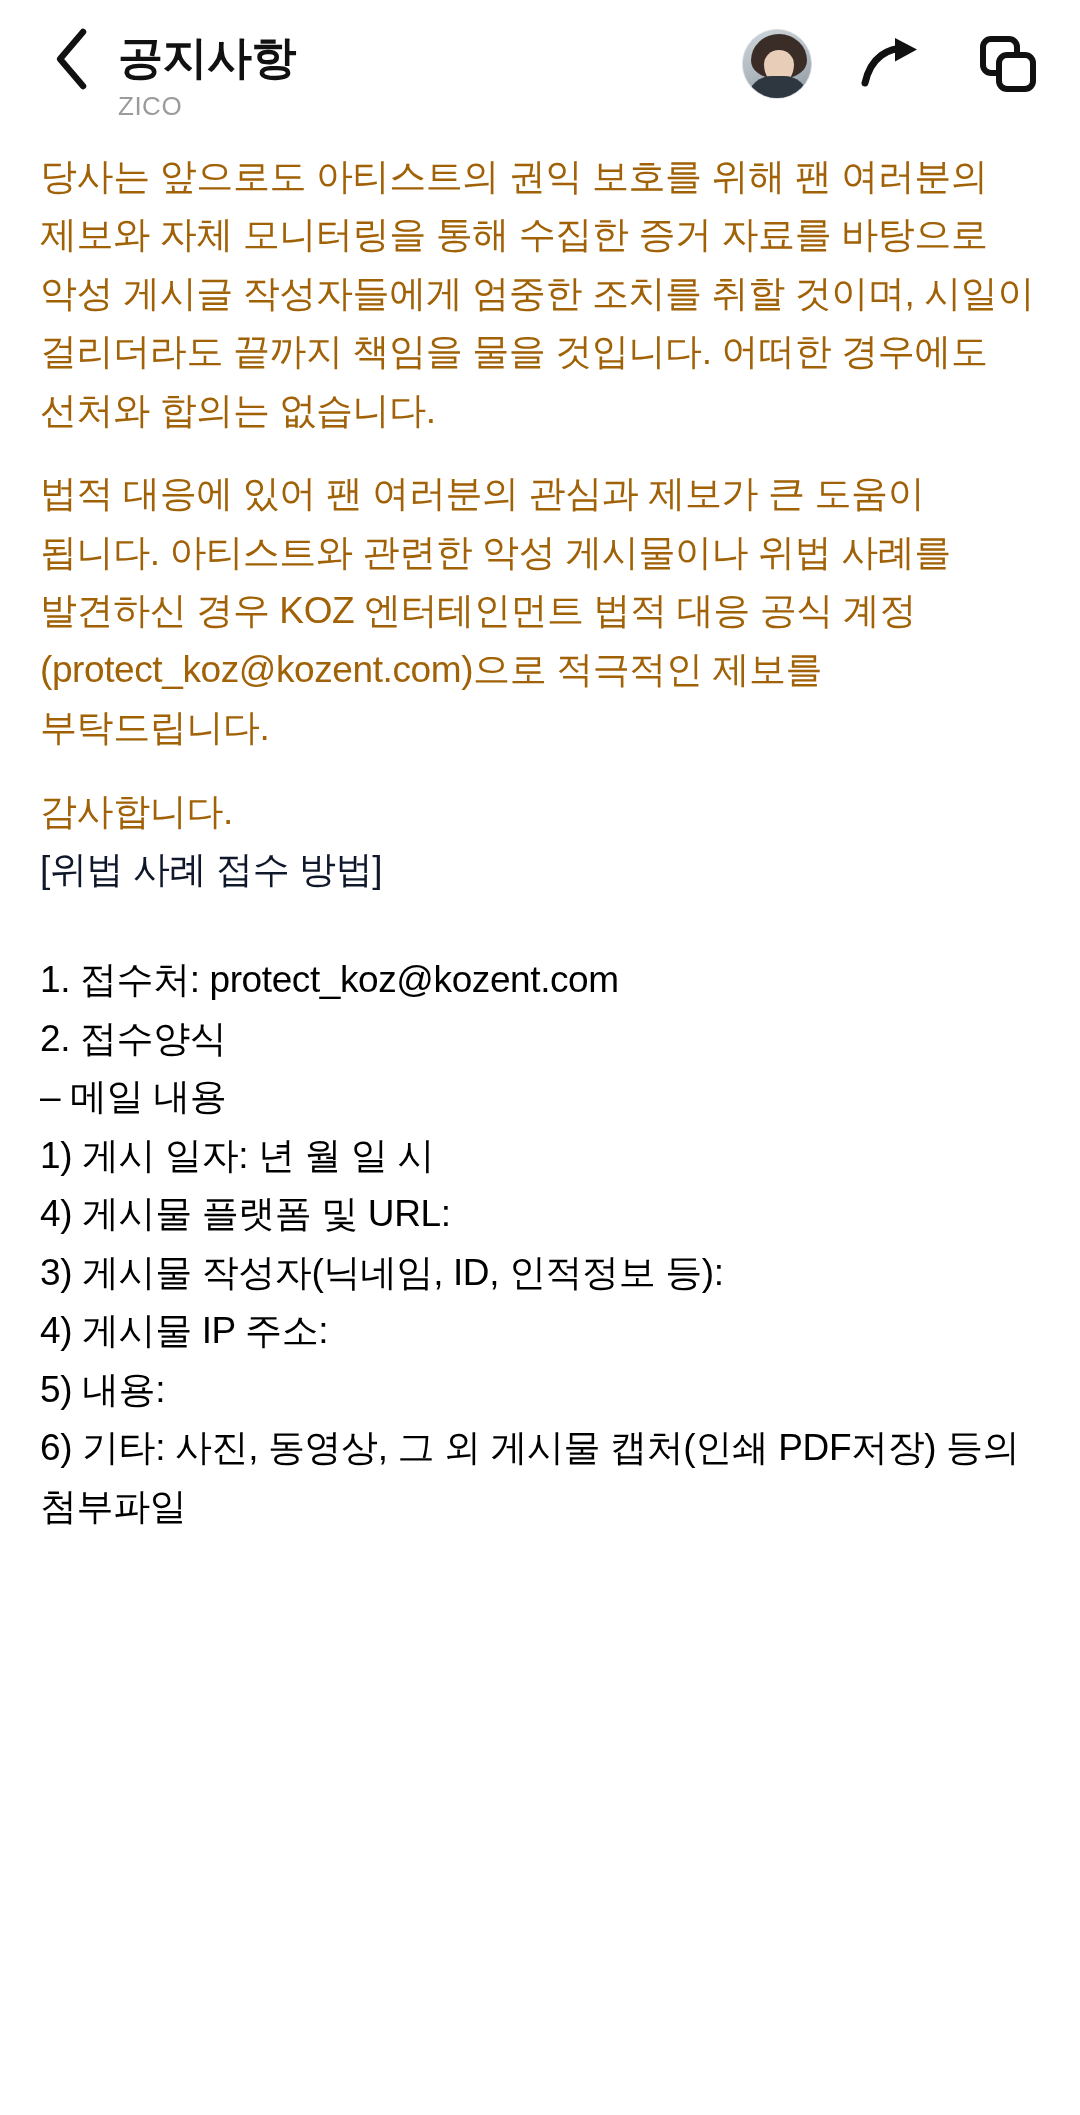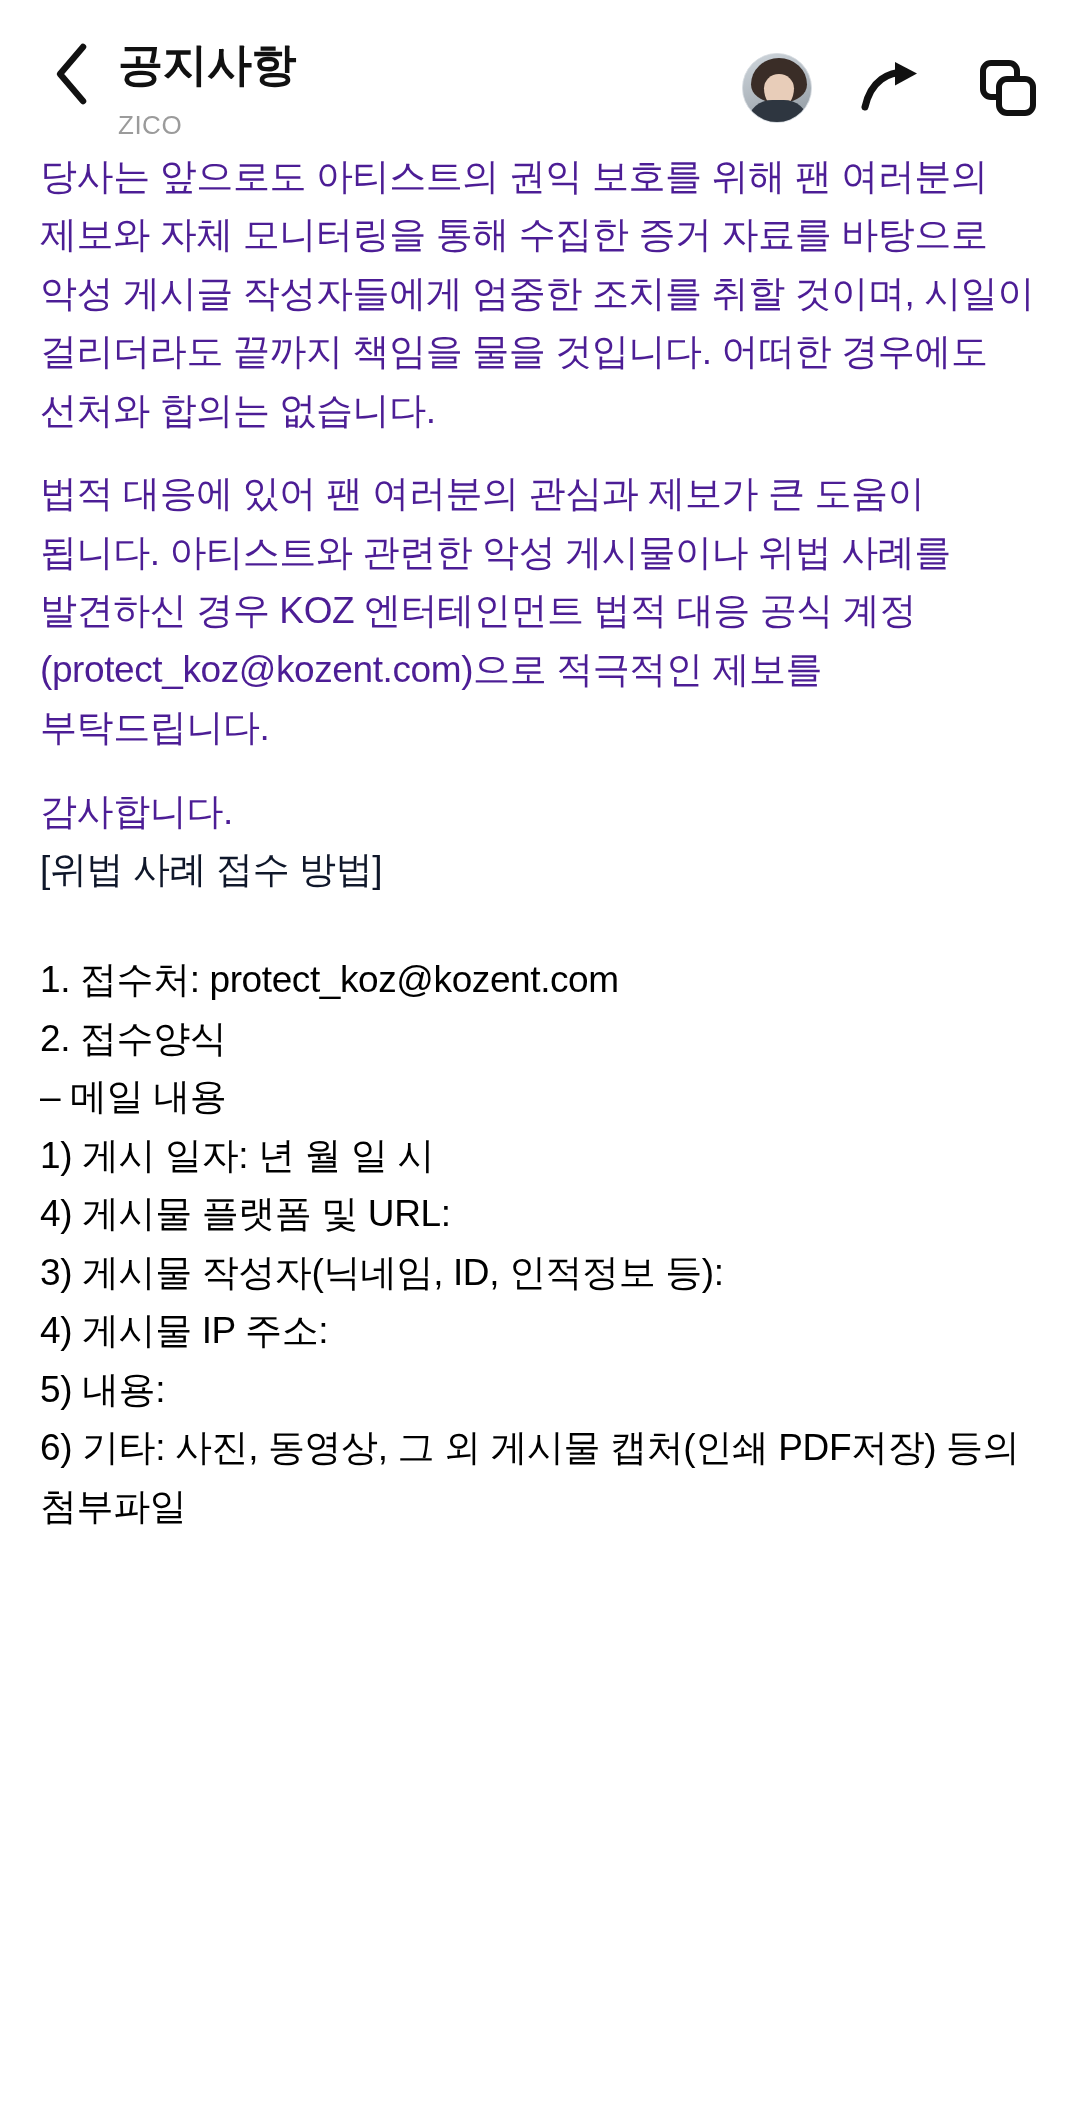--- a/index.html
+++ b/index.html
@@ -14,21 +14,21 @@
     font-family: "Liberation Sans", "DejaVu Sans", sans-serif;
     color: #111111;
     overflow-x: hidden;
   }
 
   
   .header {
     position: relative;
     height: 148px;
     display: flex;
-    align-items: center;
+    align-items: flex-start;
     padding: 0 36px;
   }
   .back-btn {
     width: 84px;
     height: 118px;
     display: flex;
     align-items: center;
     justify-content: center;
     flex: 0 0 auto;
     margin-left: -6px;
@@ -43,21 +43,21 @@
     margin-left: 4px;
   }
   .page-title {
     font-size: 45px;
     font-weight: bold;
     letter-spacing: -0.5px;
     line-height: 1.08;
     color: #111111;
   }
   .page-subtitle {
-    margin-top: 20px;
+    margin-top: 8px;
     font-size: 26px;
     color: #9b9b9b;
     letter-spacing: 0.5px;
   }
 
   .header-actions {
     flex: 0 0 auto;
     display: flex;
     align-items: center;
     gap: 44px;
@@ -111,21 +111,21 @@
   .icon-btn svg { display: block; }
 
   
   .content {
     padding: 0 40px 60px 40px;
   }
   .para {
     font-size: 37px;
     line-height: 1.58;
     letter-spacing: -0.4px;
-    color: #4c1d95;
+    color: #a16207;
     word-break: keep-all;
     margin: 0;
   }
   .para + .para { margin-top: 25px; }
 
   .list-block {
     margin-top: 52px;
     font-size: 37px;
     line-height: 1.58;
     letter-spacing: -0.4px;

